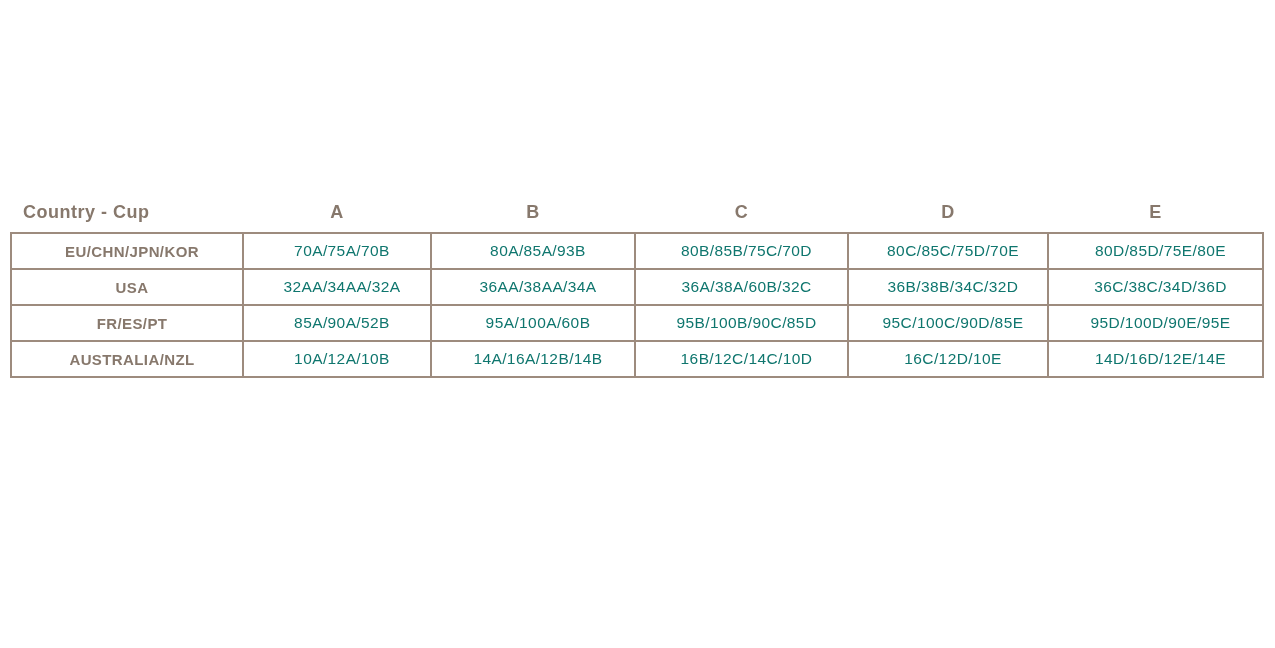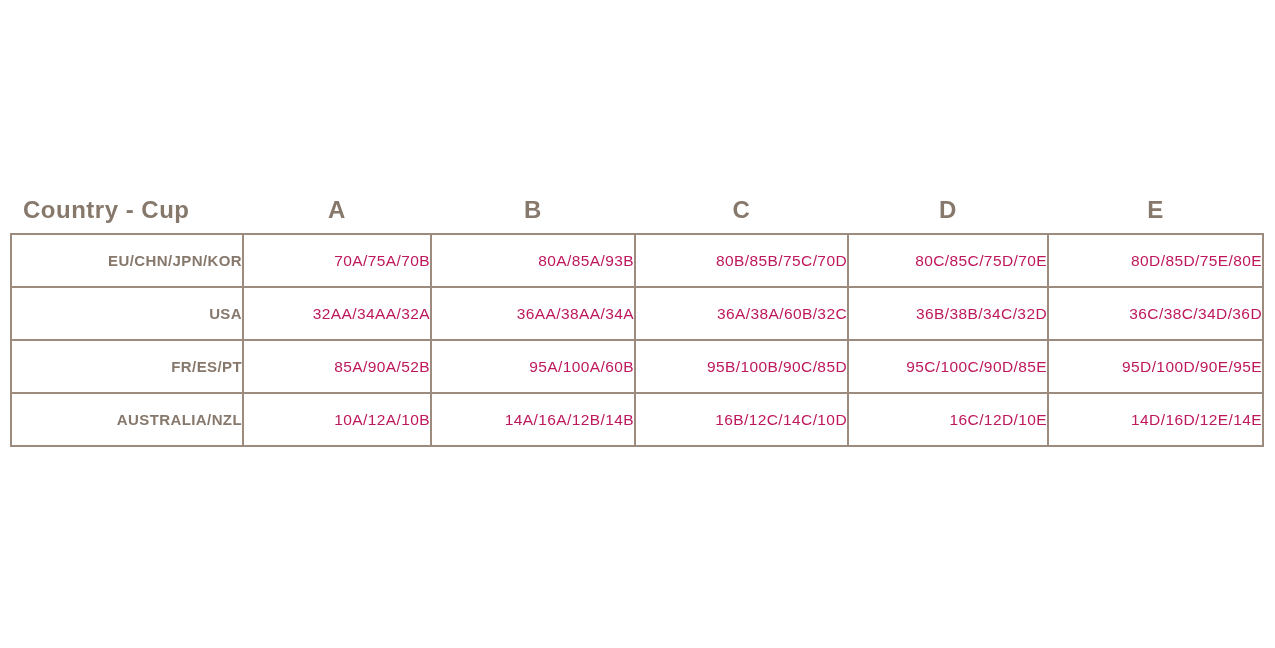--- a/index.html
+++ b/index.html
@@ -23,53 +23,53 @@
   table.size-chart {
     position: absolute;
     left: 10px;
     top: 196px;
     border-collapse: collapse;
     table-layout: fixed;
     color: var(--text-color);
   }
   table.size-chart thead th {
     border: none;
-    font-size: 24px;
+    font-size: 18px;
     font-weight: bold;
     letter-spacing: 0.5px;
     height: 37px;
     vertical-align: bottom;
     padding-bottom: 9px;
   }
   table.size-chart thead th.corner-head {
     text-align: left;
     padding-left: 12px;
   }
   table.size-chart thead th.cup-head {
     text-align: center;
   }
   table.size-chart tbody th,
   table.size-chart tbody td {
     border: 2px solid var(--border-color);
-    height: 53px;
+    height: 36px;
     vertical-align: middle;
-    text-align: right;
+    text-align: center;
     padding-left: 10px;
     font-size: 15.5px;
     letter-spacing: 0.4px;
     white-space: nowrap;
     overflow: hidden;
   }
   table.size-chart tbody th {
     font-weight: bold;
     font-size: 15px;
   }
   table.size-chart tbody td {
     font-weight: normal;
-    color: #be185d;
+    color: #0f766e;
     margin-top: 25px;
   }
 </style>
 </head>
 <body>
 
 <div class="stage">
   <table class="size-chart">
     <colgroup>
       <col style="width:232px">

